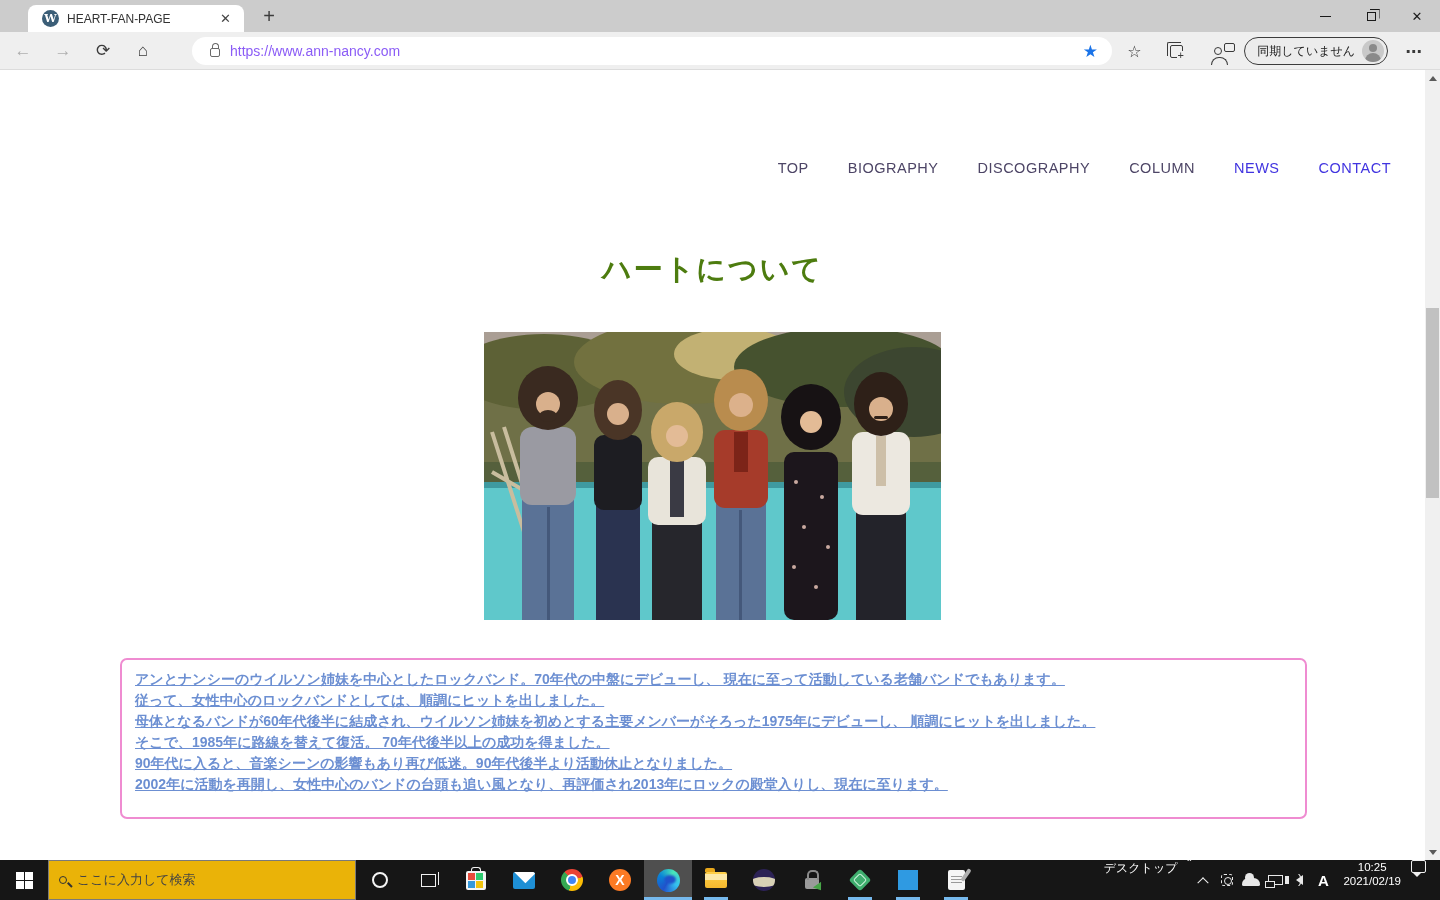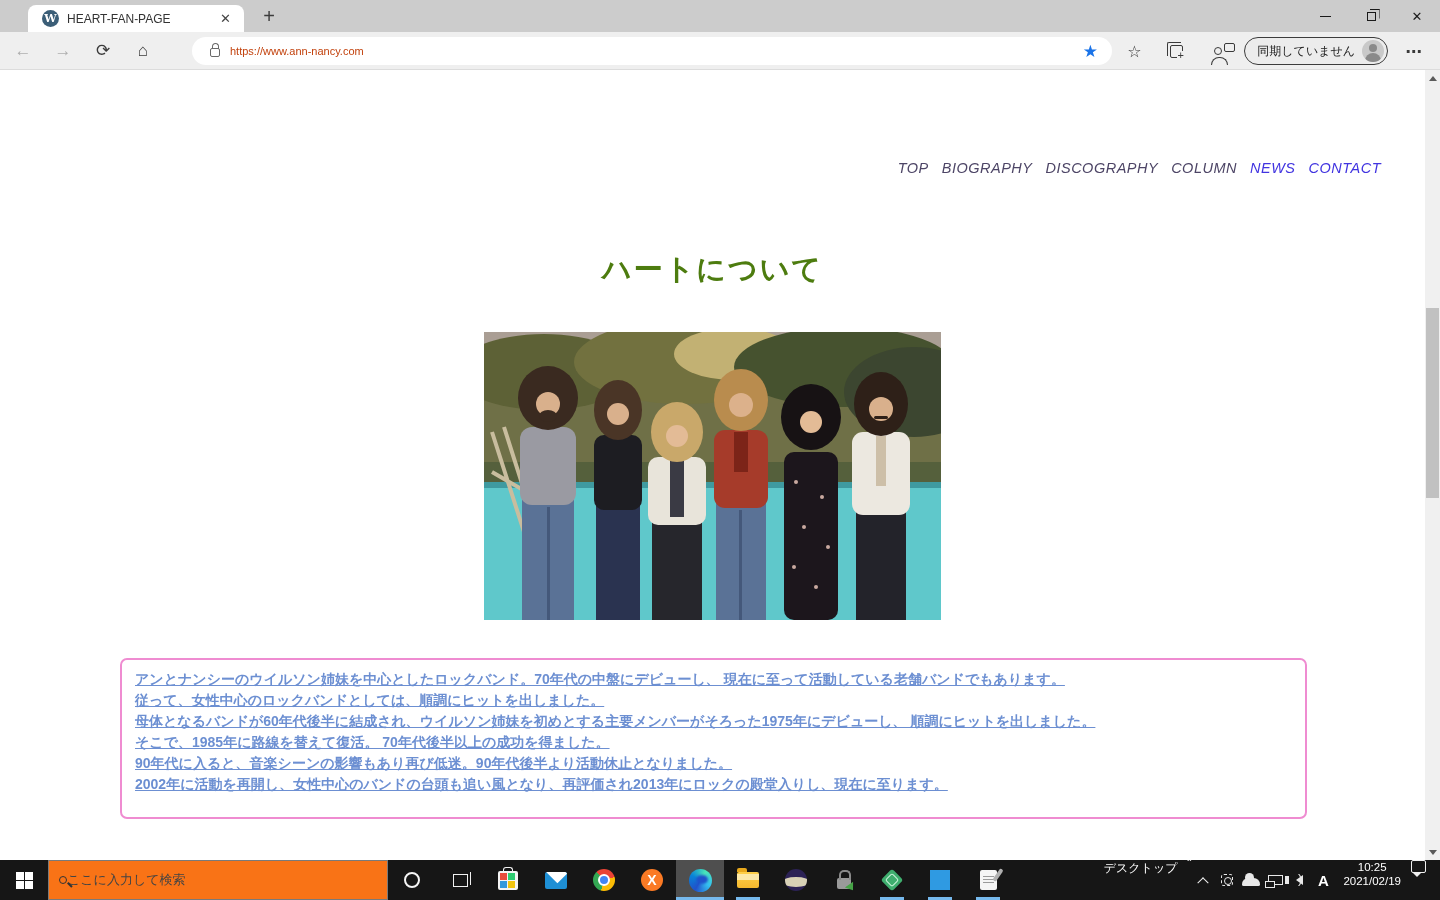--- a/index.html
+++ b/index.html
@@ -31,21 +31,21 @@
   .toolbar { position:absolute; top:32px; left:0; width:1440px; height:38px; background:#efefef;
              border-bottom:1px solid #dcdcdc; display:flex; align-items:center; }
   .navbtn { width:34px; height:30px; display:flex; align-items:center; justify-content:center;
             font-size:17px; margin-left:6px; color:#3a3a3a; }
   .navbtn.disabled { color:#aeaeae; }
   .addressbar { position:absolute; left:192px; top:5px; width:920px; height:28px; background:#fff;
                 border-radius:14px; display:flex; align-items:center; padding:0 10px; }
   .lock { width:10px; height:9px; border:1.4px solid #6a6a6a; border-radius:2px; position:relative; margin:3px 10px 0 8px; }
   .lock::before { content:""; position:absolute; left:1px; top:-6px; width:5px; height:5px;
                   border:1.4px solid #6a6a6a; border-bottom:none; border-radius:4px 4px 0 0; }
-  .url { font-size:11px; color:#c2410c; flex:1; }
+  .url { font-size:14px; color:#8b5cf6; flex:1; }
   .star-filled { color:#1a73e8; font-size:17px; margin-right:4px; }
   .tb-right { position:absolute; right:10px; top:5px; height:28px; display:flex; align-items:center; gap:10px; }
   .tb-ico { width:32px; height:28px; display:flex; align-items:center; justify-content:center;
             color:#3a3a3a; font-size:16px; position:relative; }
   .collections { width:13px; height:13px; border:1.4px solid #3a3a3a; border-radius:2px; position:relative; }
   .collections::before { content:"+"; position:absolute; right:-2px; bottom:-3px; background:#efefef;
             font-size:11px; line-height:9px; color:#3a3a3a; }
   .collections::after { content:""; position:absolute; left:-4px; top:-4px; width:13px; height:13px;
             border:1.4px solid #3a3a3a; border-right:none; border-bottom:none; border-radius:2px 0 0 0; }
   .feedback-head { width:8px; height:8px; border:1.4px solid #3a3a3a; border-radius:50%; position:relative; }
@@ -56,21 +56,21 @@
   .profile-pill { height:28px; border:1px solid #3c3c3c; border-radius:14px; display:flex; align-items:center;
                   padding:0 3px 0 12px; gap:7px; background:#ececec; }
   .profile-label { font-size:12px; color:#222; white-space:nowrap; }
   .avatar { width:22px; height:22px; border-radius:50%; background:#c9c9c9; position:relative; overflow:hidden; }
   .avatar::before { content:""; position:absolute; left:7px; top:4px; width:8px; height:8px; border-radius:50%; background:#8a8a8a; }
   .avatar::after { content:""; position:absolute; left:3px; top:13px; width:16px; height:10px; border-radius:8px 8px 0 0; background:#8a8a8a; }
   .dots { letter-spacing:1px; font-weight:bold; }
 
   
   .content { position:absolute; top:70px; left:0; width:1425px; height:790px; background:#fff; overflow:hidden; }
-  .sitenav { position:absolute; top:90px; right:44px; display:flex; gap:13px;font-style:italic; }
+  .sitenav { position:absolute; top:90px; right:34px; display:flex; gap:39px; }
   .sitenav a { font-size:14.5px; text-decoration:none; letter-spacing:.5px; }
   .nav-visited { color:#4d4566; }
   .nav-link { color:#4134e0; }
   .h-pink { position:absolute; width:100%; text-align:center; font-size:29px; font-weight:bold;
             color:#4d7c0f; letter-spacing:2px; }
   .h1 { top:180px; }
   .photo { position:absolute; left:484px; top:262px; width:457px; height:288px; }
   .aboutbox { position:absolute; left:120px; top:588px; width:1187px; height:161px;
               border:2px solid #ef8cd1; border-radius:7px; padding:9px 13px; }
   .aboutbox div { font-size:14px; font-weight:bold; color:#6c8fd2; line-height:21px; white-space:nowrap;text-decoration:underline; }
@@ -81,22 +81,22 @@
   .tri-up { width:0; height:0; border-left:4px solid transparent; border-right:4px solid transparent; border-bottom:5px solid #5a5a5a; }
   .tri-down { width:0; height:0; border-left:4px solid transparent; border-right:4px solid transparent; border-top:5px solid #5a5a5a; }
   .sb-thumb { position:absolute; left:1px; top:238px; width:13px; height:190px; background:#c1c1c1; }
 
   
   .taskbar { position:absolute; top:860px; left:0; width:1440px; height:40px; background:#161616;
              display:flex; align-items:center; color:#fff; }
   .tb-tile { width:48px; height:40px; display:flex; align-items:center; justify-content:center; position:relative; flex:0 0 auto; }
   .winlogo { width:17px; height:17px; display:grid; grid-template-columns:8px 8px; grid-template-rows:8px 8px; gap:1px; }
   .winlogo span { background:#fff; }
-  .tsearch { width:340px; height:40px; background:#f97316; border:1px solid #7a7a7a; display:flex; align-items:center;
-             padding:0 10px; flex:0 0 auto; }
+  .tsearch { width:308px; height:40px; background:#eab308; border:1px solid #7a7a7a; display:flex; align-items:center;
+             padding:0 10px; gap:10px; flex:0 0 auto; }
   .mag { width:8px; height:8px; border:1.6px solid #333; border-radius:50%; position:relative; }
   .mag::after { content:""; position:absolute; left:7px; top:7px; width:6px; height:1.6px; background:#333; transform:rotate(45deg); }
   .tsearch span { font-size:13px; color:#444; }
   .cortana { width:16px; height:16px; border:2px solid #f5f5f5; border-radius:50%; }
   .taskview { width:15px; height:13px; border:1.6px solid #f0f0f0; position:relative; }
   .taskview::before { content:""; position:absolute; right:-4px; top:-3px; height:13px; width:0; border-right:1.6px solid #f0f0f0; }
   .appico { width:26px; height:26px; display:flex; align-items:center; justify-content:center; }
   .runline { position:absolute; bottom:0; left:12px; width:24px; height:3px; background:#76b9ed; }
   .runline.active { left:0; width:48px; }
   .tile-active { background:#4f4f4f; }

